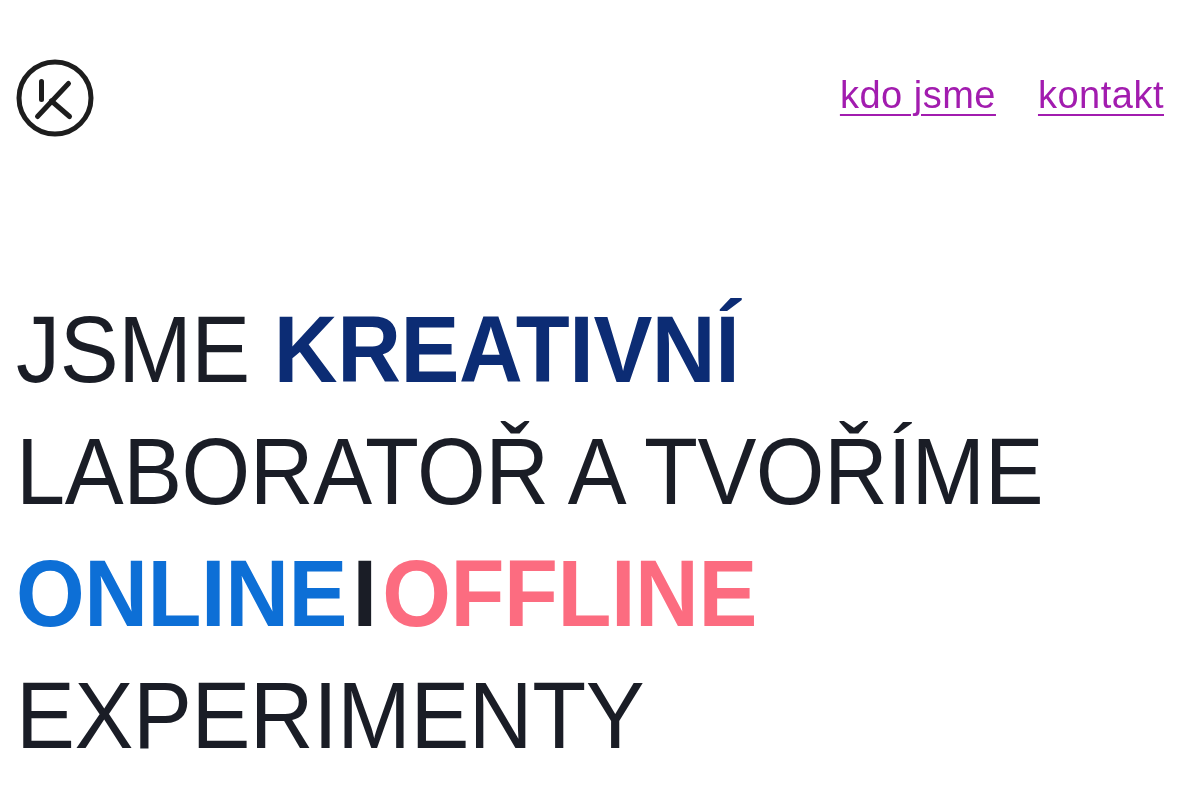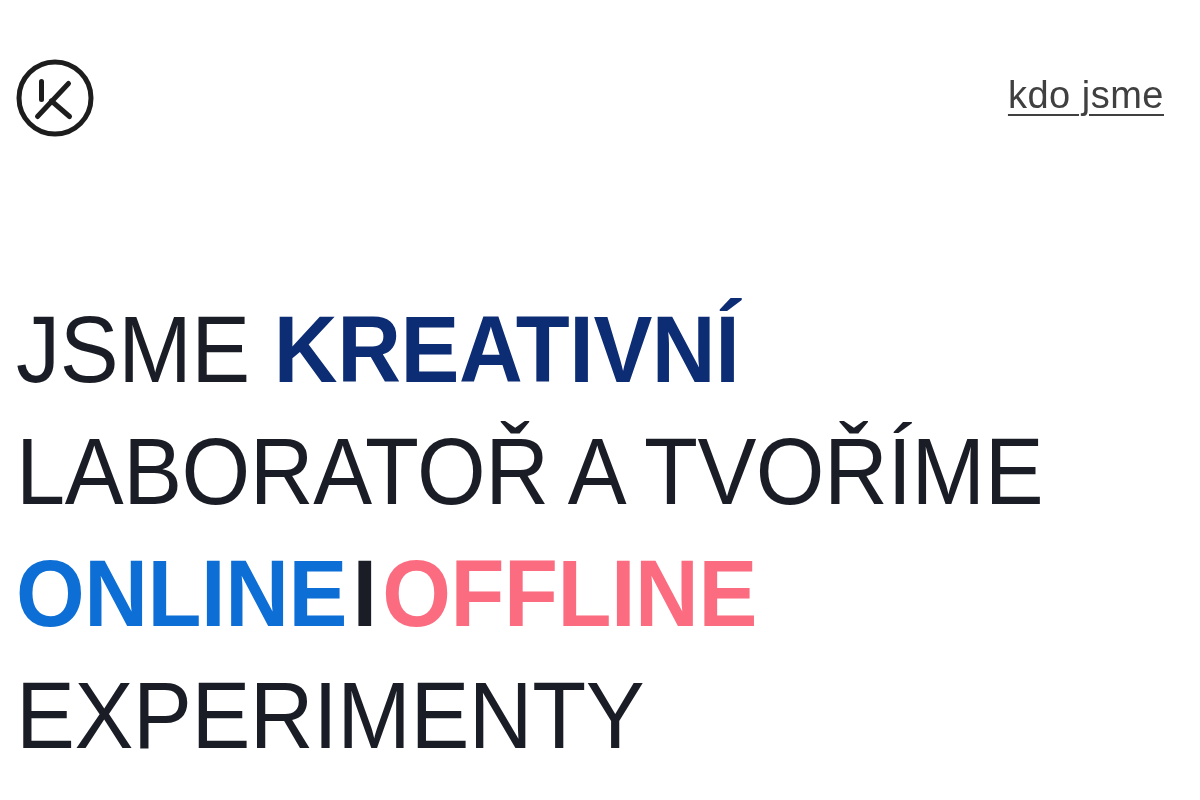--- a/index.html
+++ b/index.html
@@ -52,21 +52,21 @@
     display: flex;
     align-items: baseline;
     gap: 42px;
   }
 
   .nav-link {
     font-family: "Liberation Sans", "DejaVu Sans", sans-serif;
     font-size: 38px;
     line-height: 1;
     font-weight: 400;
-    color: #404040;
+    color: #a21caf;
     text-decoration: underline;
     text-decoration-thickness: 2px;
     text-underline-offset: 6px;
     letter-spacing: 0.5px;
     white-space: nowrap;
     cursor: pointer;
   }
 
   
   .hero {
@@ -108,20 +108,21 @@
           <circle cx="39" cy="39" r="36" fill="none" stroke="#1d1d1d" stroke-width="5"></circle>
           <line x1="25.5" y1="22.5" x2="25.5" y2="40.5" stroke="#1d1d1d" stroke-width="5" stroke-linecap="round"></line>
           <line x1="21.5" y1="57.5" x2="52.5" y2="24.5" stroke="#1d1d1d" stroke-width="5" stroke-linecap="round"></line>
           <line x1="35.5" y1="42.0" x2="53.5" y2="57.5" stroke="#1d1d1d" stroke-width="5" stroke-linecap="round"></line>
         </svg>
       </span>
     </a>
 
     <nav class="main-nav">
       <a class="nav-link">kdo jsme</a>
+      <a class="nav-link">kontakt</a>
     </nav>
 
   </header>
 
   <section class="hero">
 
     <h1 class="hero-line"><span class="t-dark">JSME</span><span class="t-dark">&nbsp;</span><span class="t-navy">KREATIVNÍ</span></h1>
 
     <h1 class="hero-line"><span class="t-dark">LABORATOŘ A TVOŘÍME</span></h1>
 

